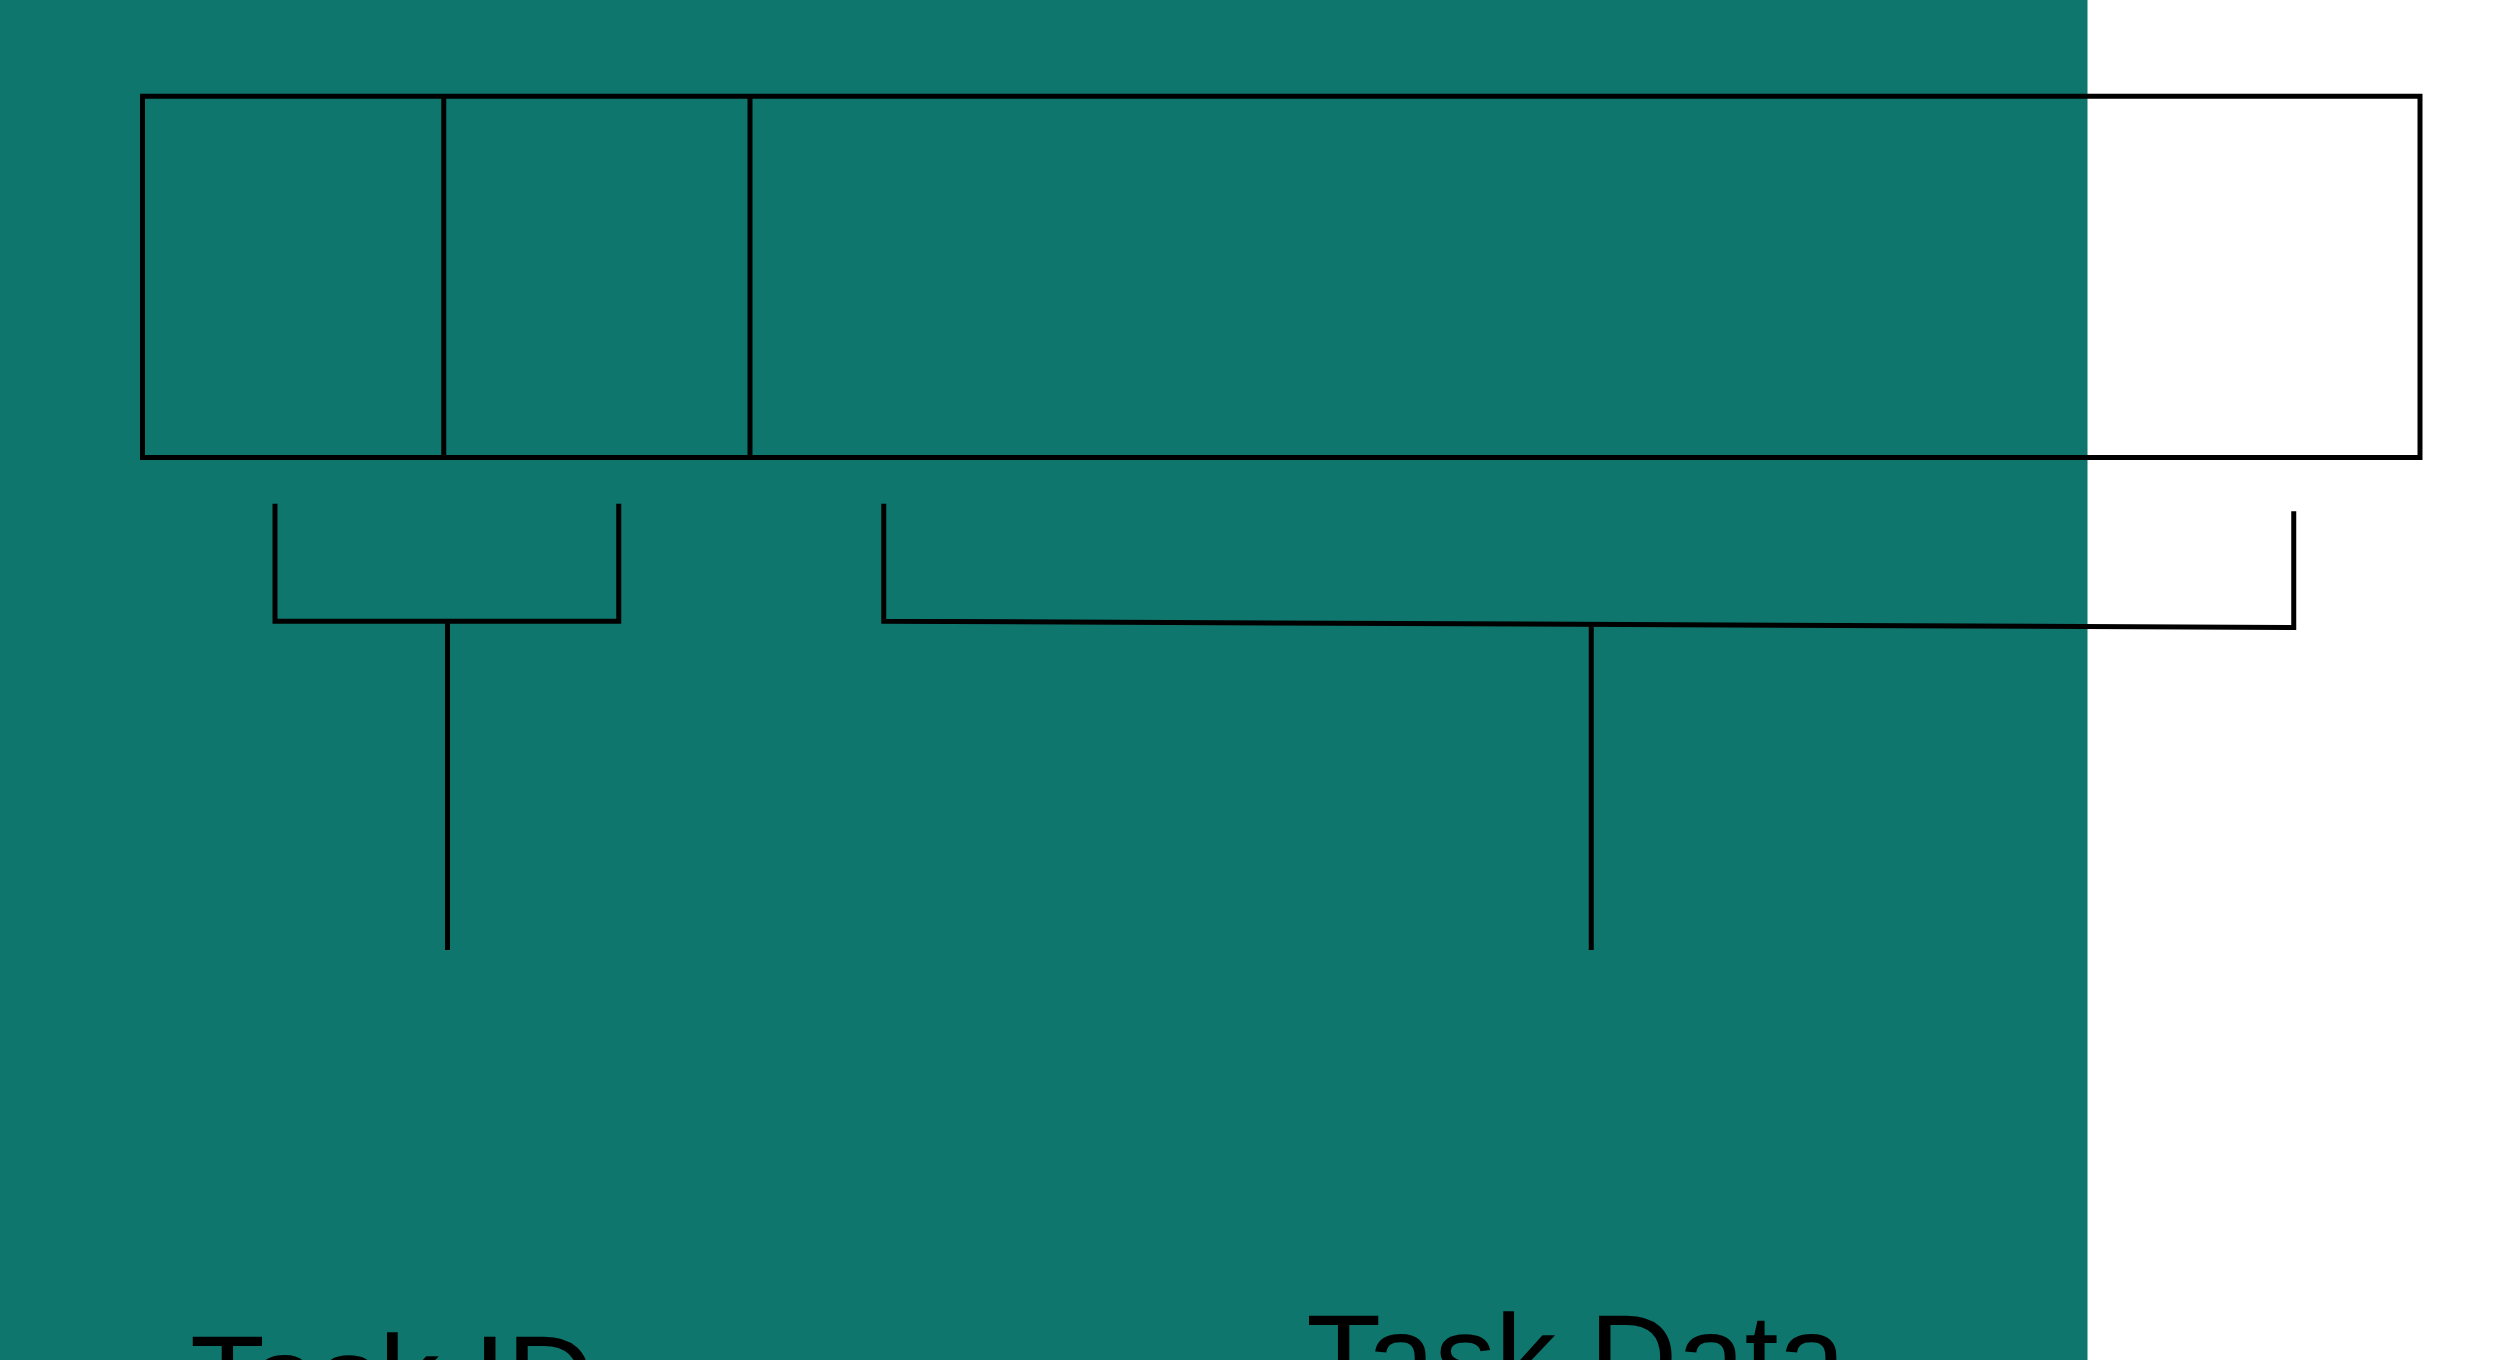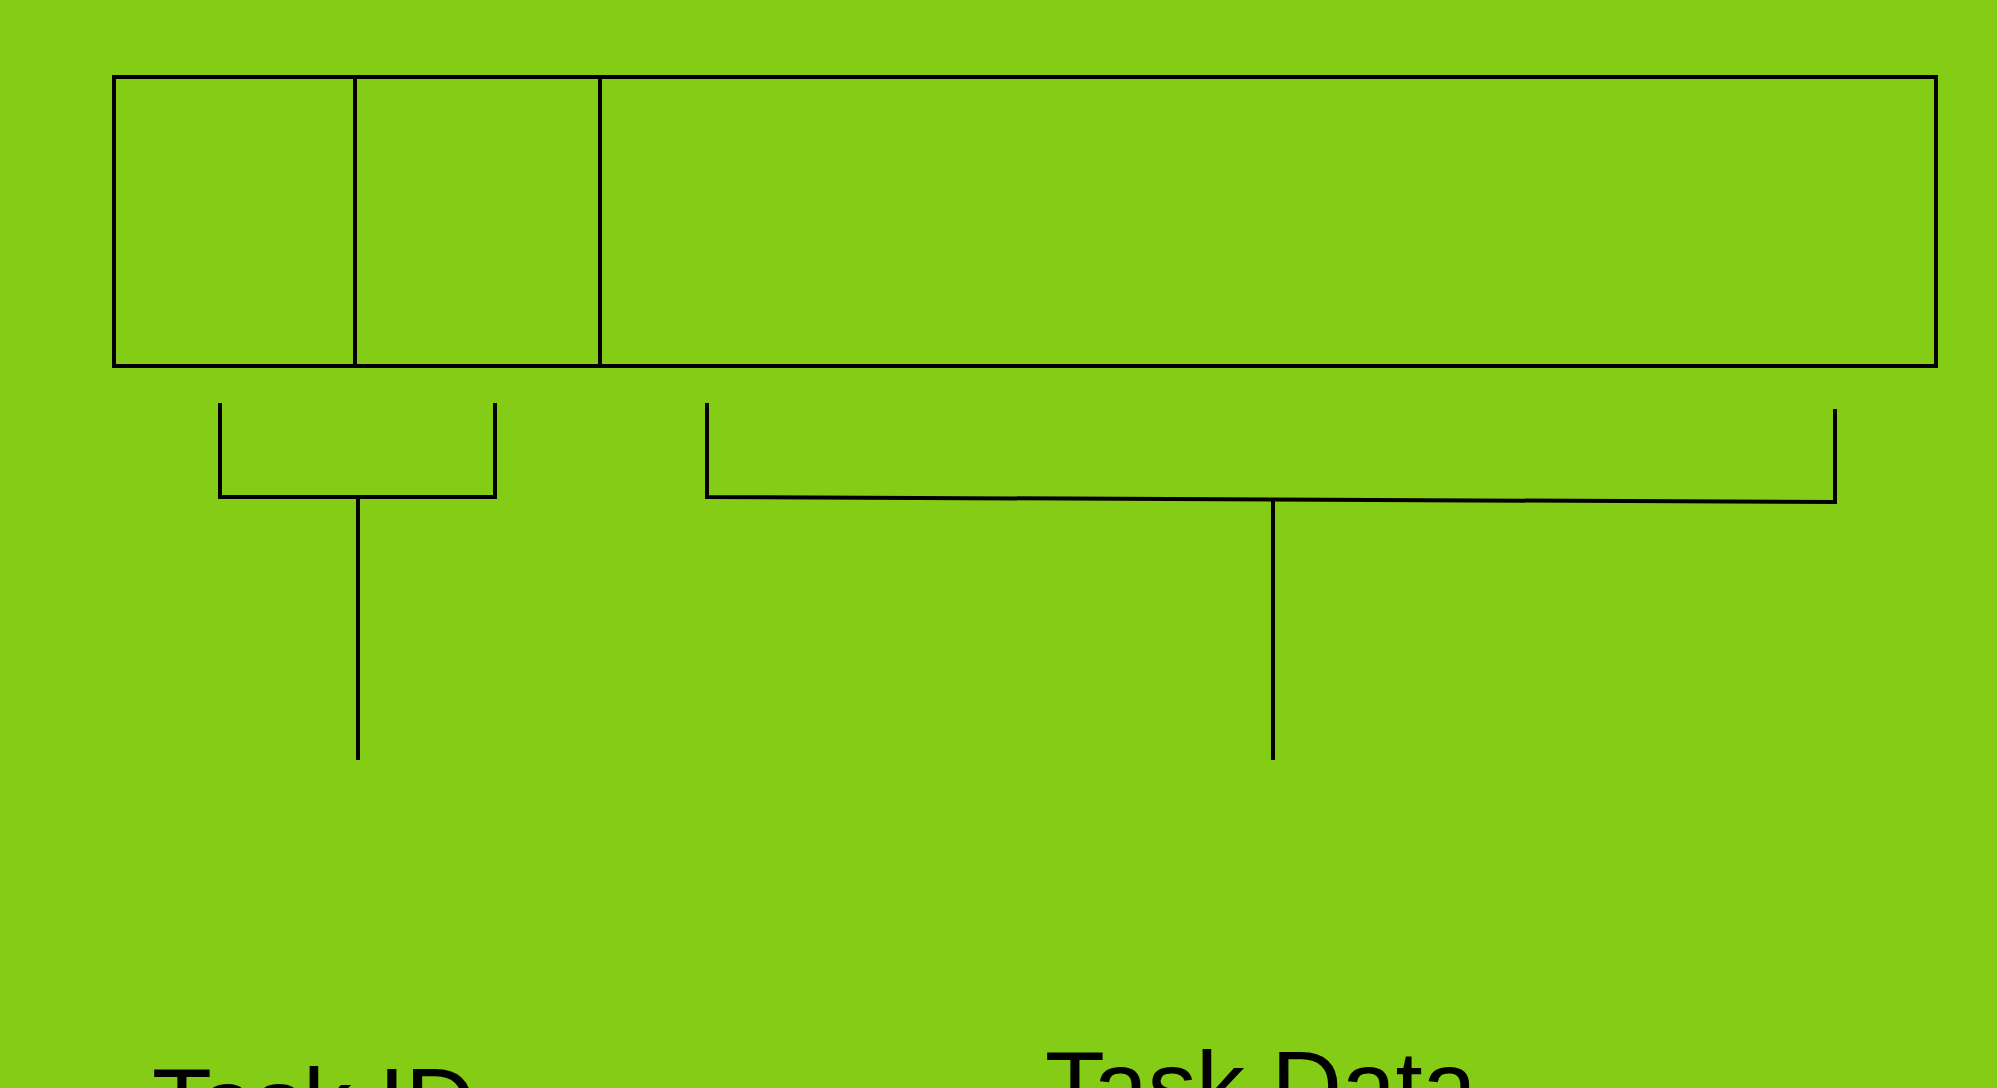--- a/index.html
+++ b/index.html
@@ -10,23 +10,23 @@
   }
   body {
     width: 1997px;
     height: 1088px;
     overflow: hidden;
     font-family: "Liberation Sans", sans-serif;
     color: #000000;
   }
   #diagram-root {
     position: relative;
-    width: 1997px;
+    width: 1670px;
     height: 1088px;
-    background: #84cc16;
+    background: #0f766e;
   }
   svg#diagram-canvas {
     position: absolute;
     left: 0;
     top: 0;
     width: 1997px;
     height: 1088px;
     display: block;
   }
   .frame-line {

